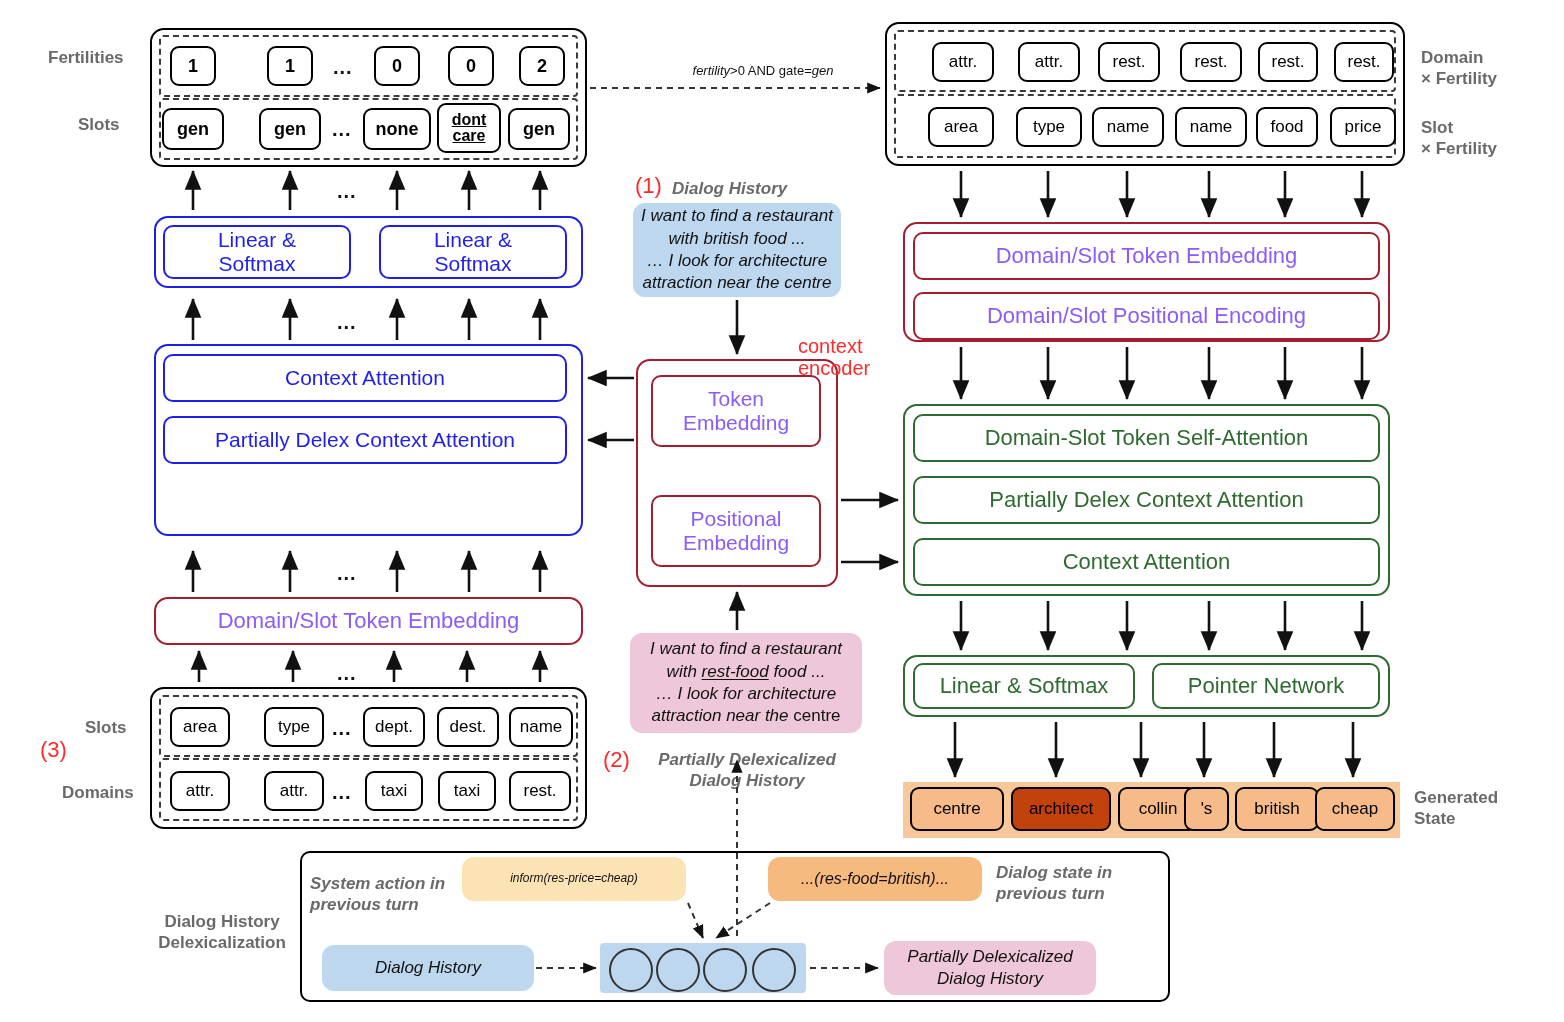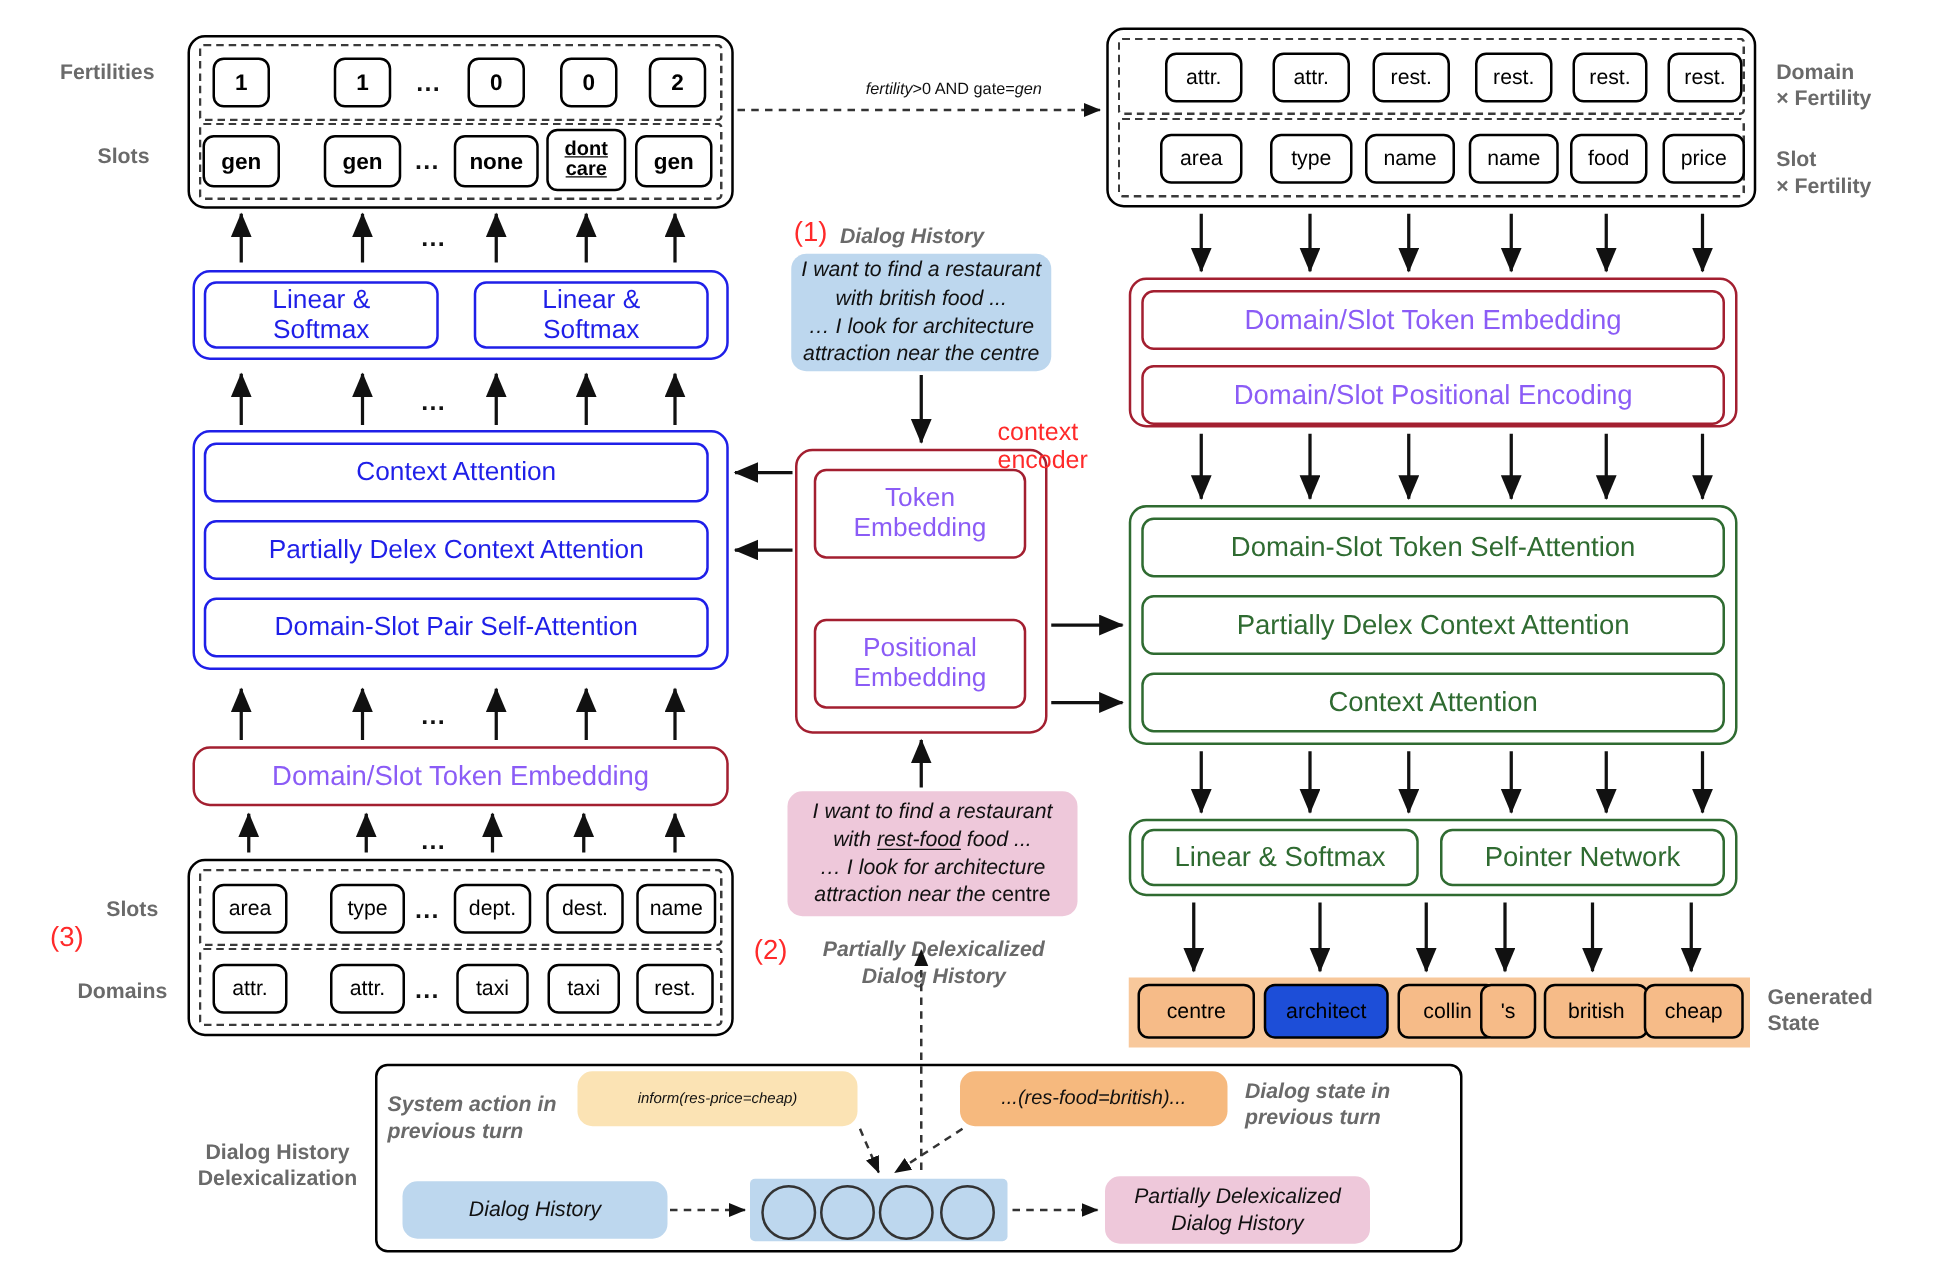--- a/index.html
+++ b/index.html
@@ -118,23 +118,20 @@
 
   <div class="dots" style="left:337px;top:311px;">...</div>
 
   <div class="rbox blue" style="left:154px;top:344px;width:429px;height:192px;"></div>
   <div class="rbox blue thin" style="left:163px;top:354px;width:404px;height:48px;">
     <span class="modtext">Context Attention</span>
   </div>
   <div class="rbox blue thin" style="left:163px;top:416px;width:404px;height:48px;">
     <span class="modtext">Partially Delex Context Attention</span>
   </div>
-  <div class="rbox blue thin" style="left:163px;top:478px;width:404px;height:48px;">
-    <span class="modtext">Domain-Slot Pair Self-Attention</span>
-  </div>
 
   <div class="dots" style="left:337px;top:562px;">...</div>
 
   <div class="rbox red" style="left:154px;top:597px;width:429px;height:48px;">
     <span class="modtext big">Domain/Slot Token Embedding</span>
   </div>
 
   <div class="dots" style="left:337px;top:662px;">...</div>
 
   <div class="rbox" style="left:150px;top:687px;width:437px;height:142px;"></div>
@@ -217,21 +214,21 @@
   <div class="rbox green" style="left:903px;top:655px;width:487px;height:62px;"></div>
   <div class="rbox green thin" style="left:913px;top:663px;width:222px;height:46px;">
     <span class="modtext big">Linear &amp; Softmax</span>
   </div>
   <div class="rbox green thin" style="left:1152px;top:663px;width:228px;height:46px;">
     <span class="modtext big">Pointer Network</span>
   </div>
 
   <div class="abs" style="left:903px;top:782px;width:497px;height:56px;background:#f8c89b;"></div>
   <div class="chip small" style="left:910px;top:787px;width:94px;height:44px;background:#f6bb88;">centre</div>
-  <div class="chip small" style="left:1011px;top:787px;width:100px;height:44px;background:#1d4ed8;">architect</div>
+  <div class="chip small" style="left:1011px;top:787px;width:100px;height:44px;background:#c2410c;">architect</div>
   <div class="chip small" style="left:1118px;top:787px;width:80px;height:44px;background:#f6bb88;">collin</div>
   <div class="chip small" style="left:1184px;top:787px;width:45px;height:44px;background:#f6bb88;">'s</div>
   <div class="chip small" style="left:1235px;top:787px;width:84px;height:44px;background:#f6bb88;">british</div>
   <div class="chip small" style="left:1315px;top:787px;width:80px;height:44px;background:#f6bb88;">cheap</div>
   <div class="lbl" style="left:1414px;top:787px;">Generated
 State</div>
 
   <div class="rbox" style="left:300px;top:851px;width:870px;height:151px;border-width:2px;border-radius:10px;"></div>
   <div class="lbl" style="left:152px;top:911px;width:140px;text-align:center;">Dialog History
 Delexicalization</div>

